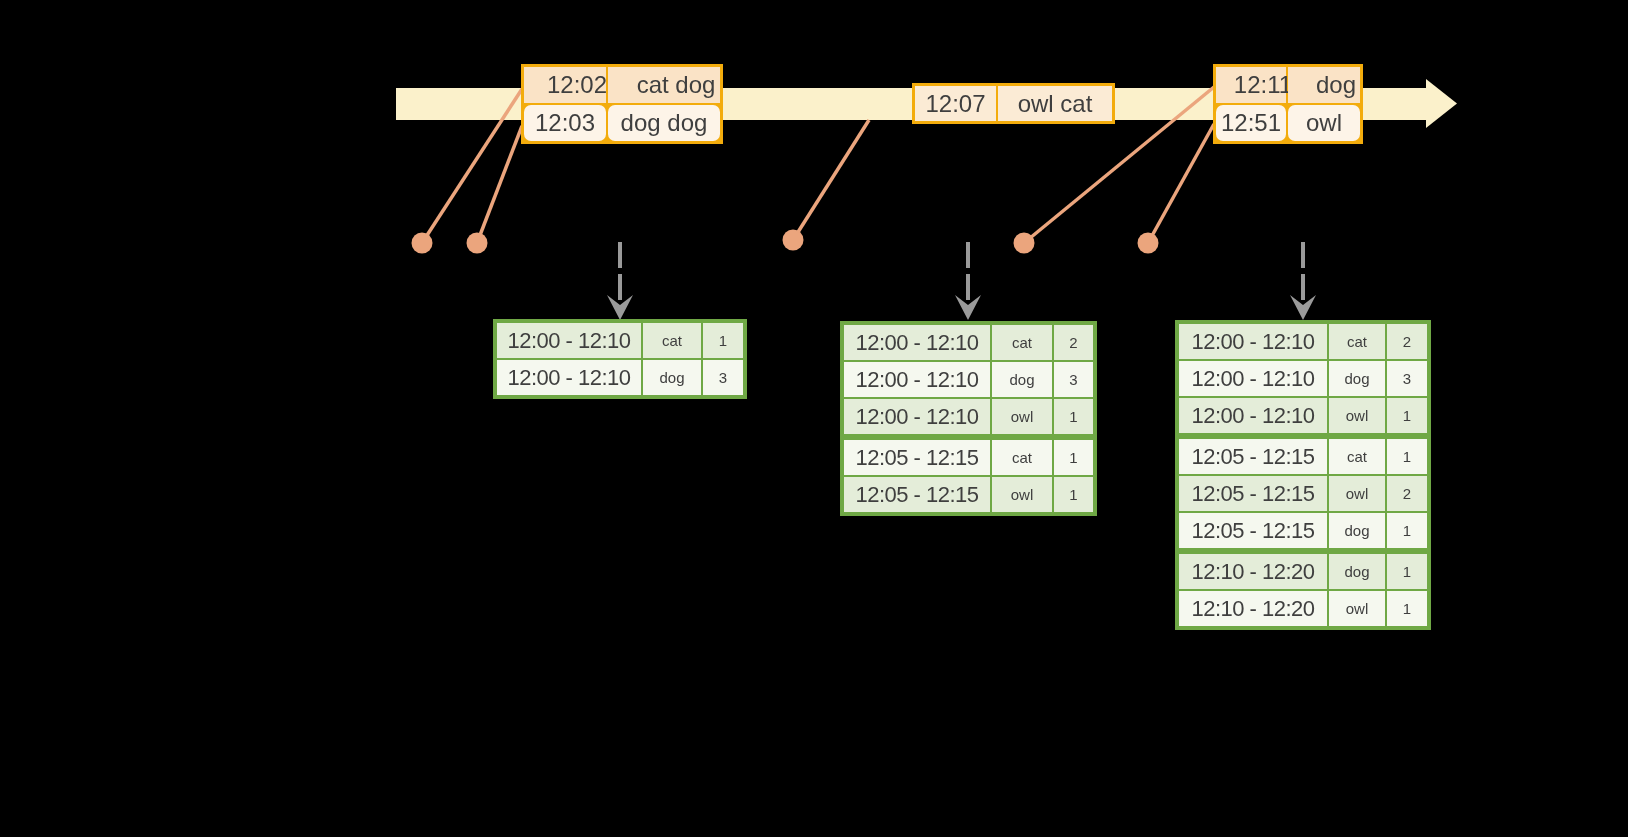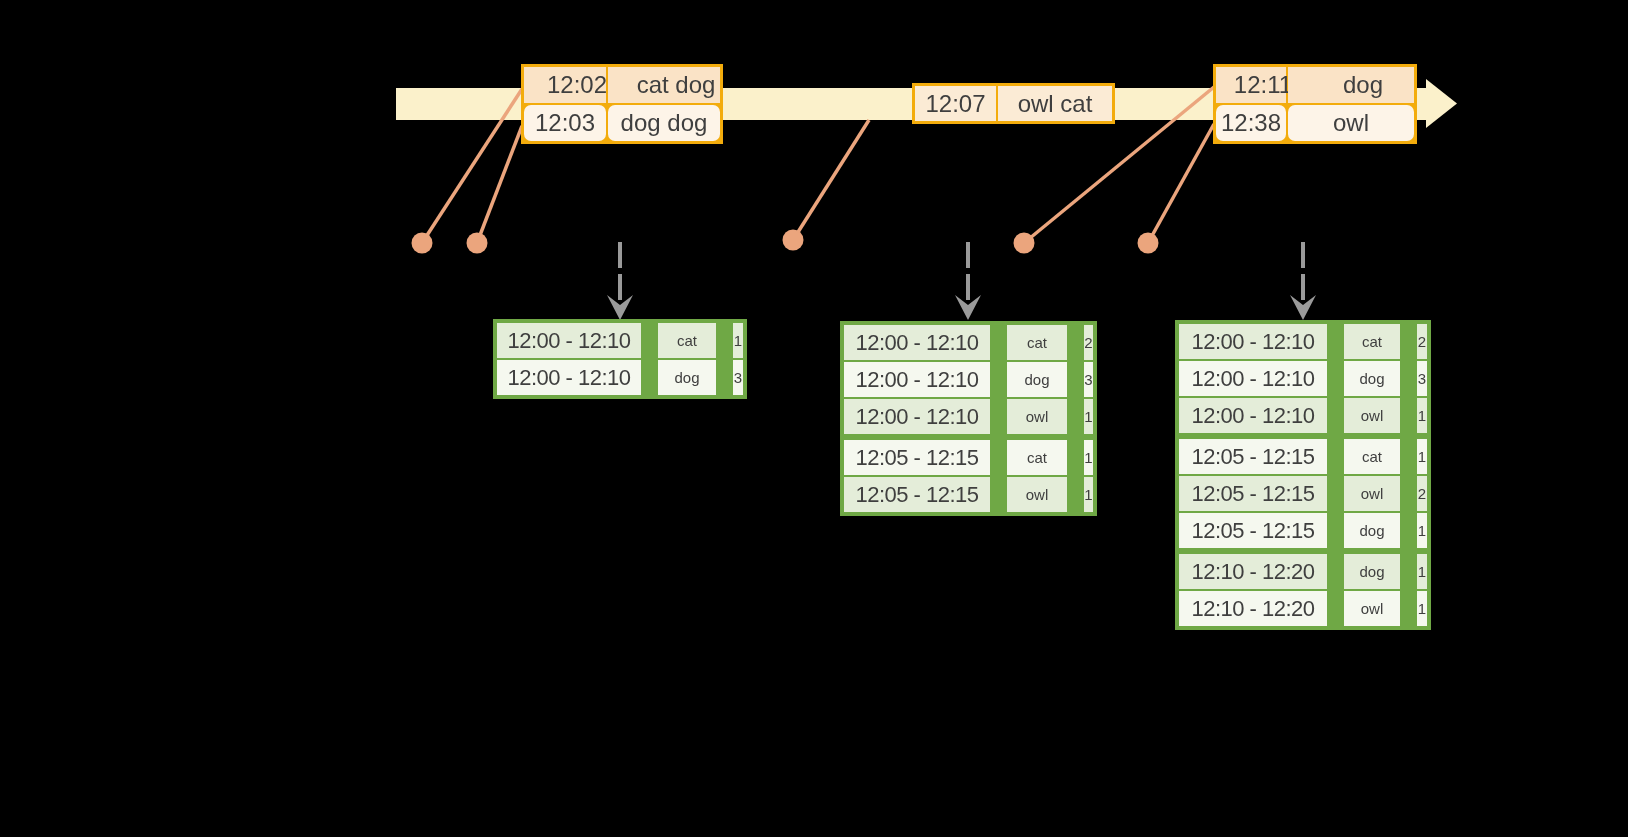--- a/index.html
+++ b/index.html
@@ -16,29 +16,29 @@
   }
   .ic {
     display:flex; align-items:center; justify-content:center;
     font-size:24px; color:var(--ink); white-space:nowrap;
   }
   .tone-dark  { background:var(--peach-dark);padding-left:24px; }
   .tone-mid   { background:var(--peach-mid); }
   .tone-light { background:var(--peach-light);border-radius:7px; }
   #itable-1 { left:521px; top:64px;  width:202px; height:80px; grid-template-columns:82px 1fr; grid-template-rows:1fr 1fr; }
   #itable-2 { left:912px; top:83px;  width:203px; height:41px; grid-template-columns:81px 1fr; grid-template-rows:1fr; }
-  #itable-3 { left:1213px; top:64px; width:204px; height:80px; grid-template-columns:70px 1fr; grid-template-rows:1fr 1fr; }
+  #itable-3 { left:1213px; top:64px; width:150px; height:80px; grid-template-columns:70px 1fr; grid-template-rows:1fr 1fr; }
 
   
   .gtable {
     position:absolute; z-index:2; box-sizing:border-box;
     background:var(--green); padding:4px;
     display:flex; flex-direction:column; gap:2px;
   }
-  .grow { display:flex; gap:17px; height:35px; flex:0 0 auto; }
+  .grow { display:flex; gap:2px; height:35px; flex:0 0 auto; }
   .grow.group-start { margin-top:4px; }
   .gc {
     display:flex; align-items:center; justify-content:center;
     font-size:15px; color:var(--ink); white-space:nowrap;
   }
   .gc.win { font-size:22px; letter-spacing:-0.5px; }
   .grow:nth-child(odd)  .gc { background:var(--green-light); }
   .grow:nth-child(even) .gc { background:var(--green-white); }
   #gtable-1 { left:493px;  top:319px; width:254px; }
   #gtable-1 .win{width:144px;} #gtable-1 .word{width:58px;} #gtable-1 .cnt{flex:1;}
@@ -95,21 +95,21 @@
   </div>
 
   <div class="itable" id="itable-2">
     <div class="ic tone-mid">12:07</div>
     <div class="ic tone-mid">owl cat</div>
   </div>
 
   <div class="itable" id="itable-3">
     <div class="ic tone-dark">12:11</div>
     <div class="ic tone-dark">dog</div>
-    <div class="ic tone-light">12:38</div>
+    <div class="ic tone-light">12:51</div>
     <div class="ic tone-light">owl</div>
   </div>
 
   <div class="gtable" id="gtable-1">
     <div class="grow">
       <div class="gc win">12:00 - 12:10</div>
       <div class="gc word">cat</div>
       <div class="gc cnt">1</div>
     </div>
     <div class="grow">

